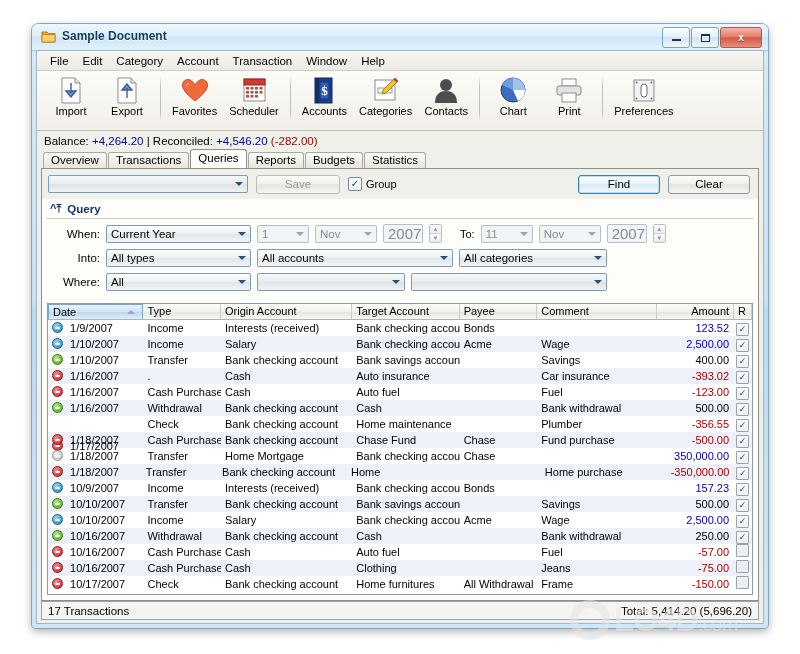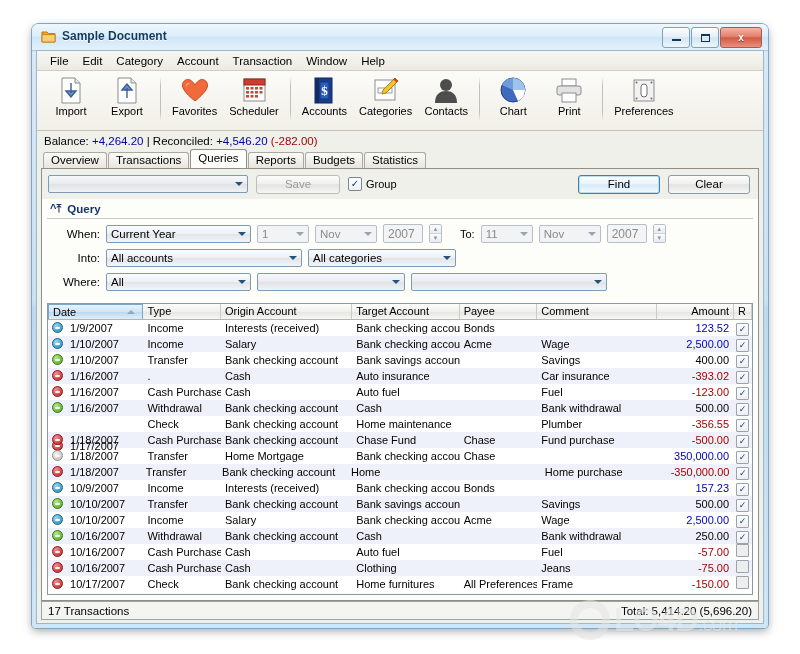--- a/index.html
+++ b/index.html
@@ -192,21 +192,21 @@
   }
   .spin div{
     flex:1;display:flex;align-items:center;justify-content:center;
     background:linear-gradient(180deg,#fafbfc 0%,#e9ecef 100%);
     font-size:6px;color:#8f979e;line-height:1;
   }
   .spin div:first-child{border-bottom:1px solid #ccd4da;}
   .txtbox{
     height:19px;box-sizing:border-box;border:1px solid #b3bfc9;border-radius:2px;
     background:#f3f4f5;display:flex;align-items:center;padding-left:4px;
-    font-size:12px;color:#8a8a8a;
+    font-size:15px;color:#8a8a8a;
   }
   
   #tablewrap{
     flex:1 1 auto;margin:3px 5px 5px 5px;border:1px solid #8d9aa5;
     background:#fff;display:flex;flex-direction:column;overflow:hidden;
   }
   #thead{
     flex:0 0 15px;display:flex;height:15px;
     background:linear-gradient(180deg,#fdfdfd 0%,#f0f0ee 50%,#e4e4e1 51%,#f7f7f5 100%);
     border-bottom:1px solid #b5b5ad;
@@ -531,20 +531,24 @@
             </div>
             <div class="txtbox" style="width:40px">2007</div>
             <div class="spin">
                 <div>▲</div>
                 <div>▼</div>
               </div>
           </div>
 
           <div class="qrow">
             <span class="qlabel">Into:</span>
+            <div class="combo" style="width:145px">
+              <span>All types</span>
+              <span class="arrow"></span>
+            </div>
             <div class="combo" style="width:196px">
               <span>All accounts</span>
               <span class="arrow"></span>
             </div>
             <div class="combo" style="width:148px">
               <span>All categories</span>
               <span class="arrow"></span>
             </div>
           </div>
 
@@ -739,21 +743,21 @@
                 <div class="td" style="width: 78px;"></div>
                 <div class="td" style="width: 120px;">Jeans</div>
                 <div class="td num neg" style="width: 78px;">-75.00</div>
                 <div class="td" style="width: 18px; padding-left: 2px;"><span class="rchk off"></span></div>
               </div>
               <div class="trow">
                 <div class="td" style="width: 96px;"><span class="dot red"></span><span style="margin-left: 4px;"> 10/17/2007</span></div>
                 <div class="td" style="width: 78px;">Check</div>
                 <div class="td" style="width: 132px;">Bank checking account</div>
                 <div class="td" style="width: 108px;">Home furnitures</div>
-                <div class="td" style="width: 78px;">All Preferences</div>
+                <div class="td" style="width: 78px;">All Withdrawal</div>
                 <div class="td" style="width: 120px;">Frame</div>
                 <div class="td num neg" style="width: 78px;">-150.00</div>
                 <div class="td" style="width: 18px; padding-left: 2px;"><span class="rchk off"></span></div>
               </div>
             </div>
         </div>
 
       </div>
 
       <div id="statusbar">

